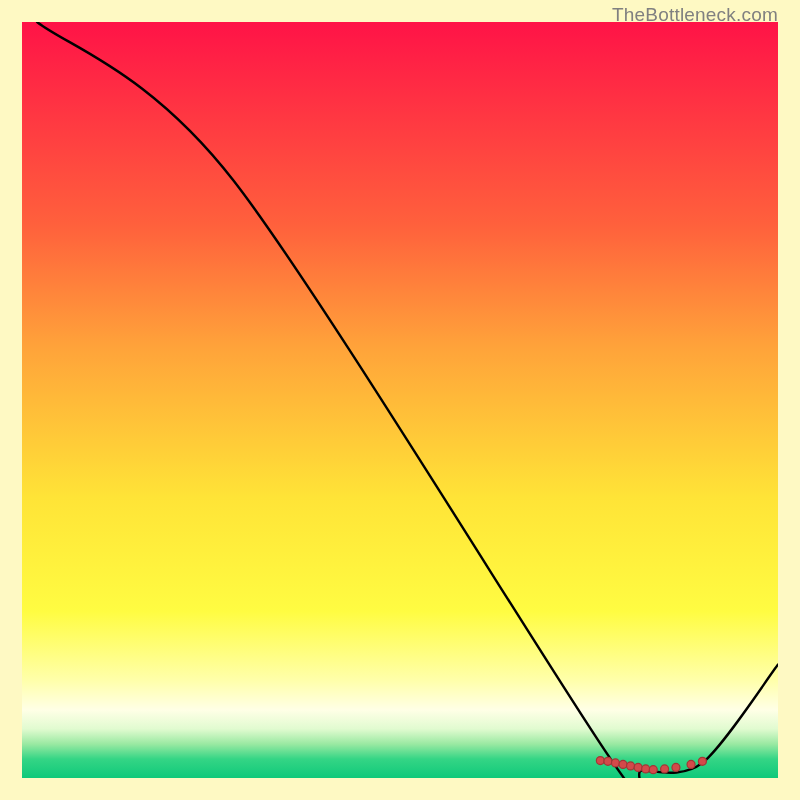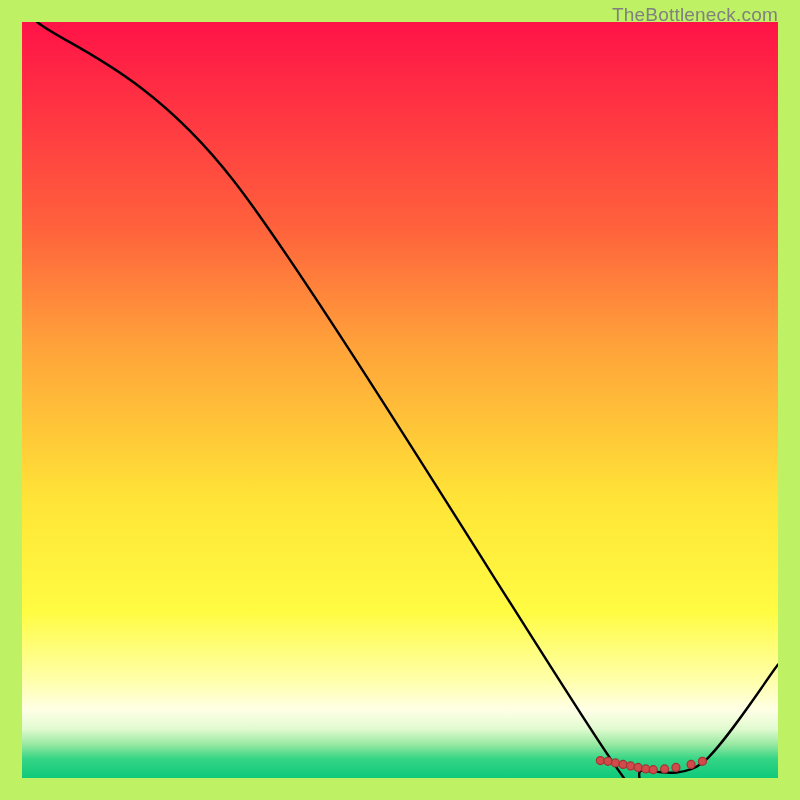--- a/index.html
+++ b/index.html
@@ -7,21 +7,21 @@
     padding: 0;
     width: 800px;
     height: 800px;
     background: #000;
     overflow: hidden;
   }
   .stage {
     position: relative;
     width: 800px;
     height: 800px;
-    background: #bef264;
+    background: #fef9c3;
   }
   .plot {
     position: absolute;
     left: 22px;
     top: 22px;
     width: 756px;
     height: 756px;
   }
   .watermark {
     position: absolute;

